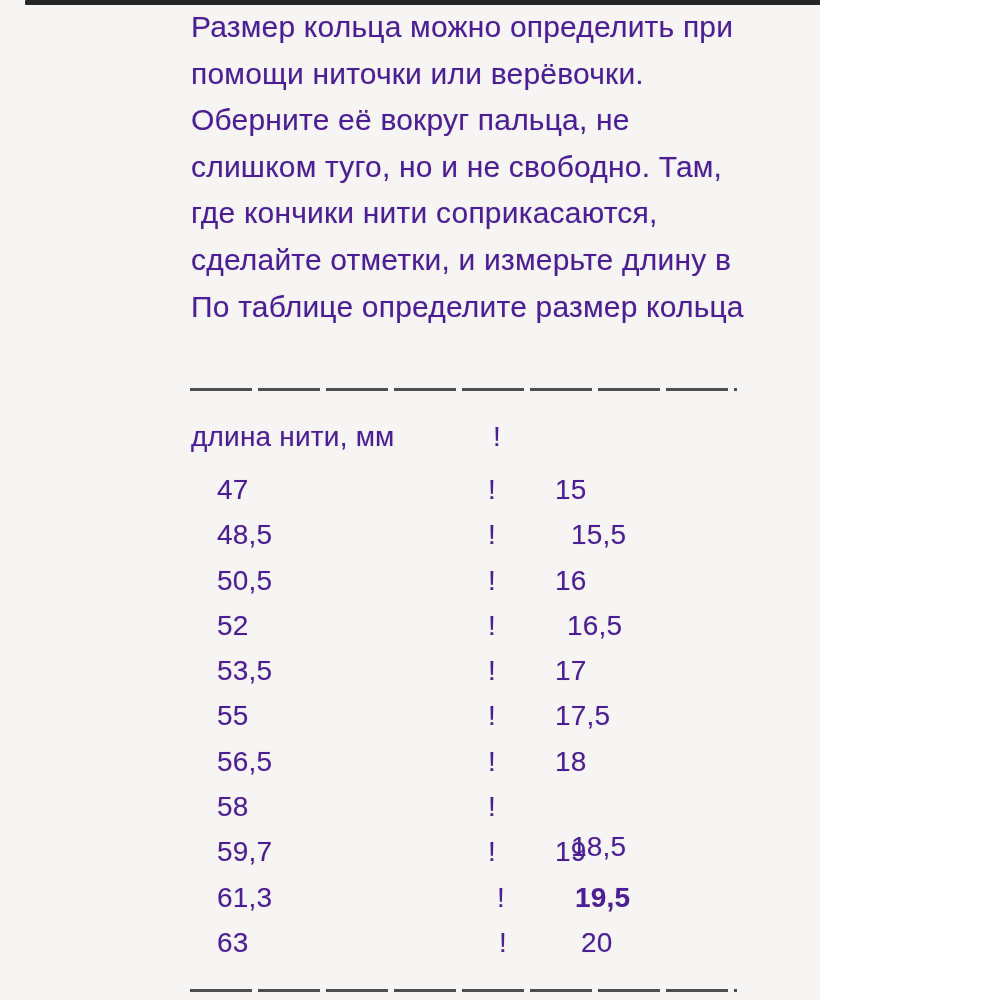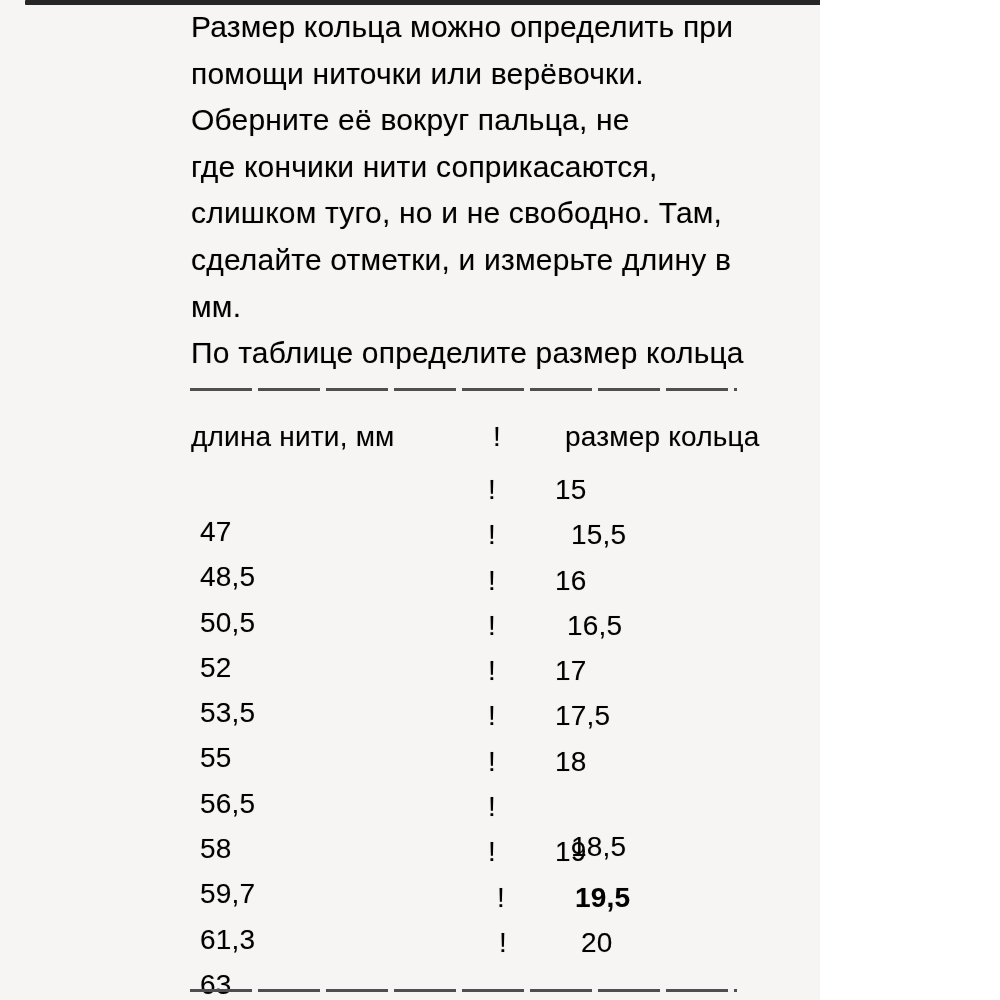--- a/index.html
+++ b/index.html
@@ -2,21 +2,21 @@
 <html><head>
 <meta charset="utf-8">
 <style>
   html,body{margin:0;padding:0;}
   .page{
     position:relative;
     width:820px;height:1000px;
     background:#f6f5f3;
     overflow:hidden;
     font-family:"Liberation Sans", sans-serif;
-    color:#000000;
+    color:#4c1d95;
   }
   
   .topbar{
     position:absolute;top:0;left:25px;width:953px;height:5px;
     background:#262626;border-radius:1px;
   }
   .paragraph{
     position:absolute;left:191px;top:4px;width:640px;
     font-size:30px;line-height:46.6px;letter-spacing:.2px;
     text-shadow:0 0 1px rgba(73,73,75,.35);
@@ -32,21 +32,21 @@
     position:absolute;left:191px;top:421px;width:640px;
     font-size:28px;letter-spacing:.2px;
     text-shadow:0 0 1px rgba(73,73,75,.35);
   }
   .trow{position:relative;height:45.3px;}
   .trow.header{height:53px;}
   .trow span{position:absolute;white-space:nowrap;}
   .trow.header .c1{left:0;}
   .trow.header .sep{left:302px;}
   .trow.header .c2{left:374px;}
-  .trow.data .c1{left:9px;margin-top:42px;}
+  .trow.data .c1{left:26px;}
   .trow.data .sep{left:297px;}
   .trow.data .c2{left:364px;}
   
   .trow.data:nth-child(2) .c2{left:372px;margin-left:8px;}
   .trow.data:nth-child(4) .c2{left:376px;}
   .trow.data:nth-child(8) .c2{left:380px;margin-top:40px;}
   .trow.data:nth-child(10) .sep{left:306px;}
   .trow.data:nth-child(10) .c2{left:384px;font-weight:bold;}
   .trow.data:nth-child(11) .sep{left:308px;}
   .trow.data:nth-child(11) .c2{left:390px;}
@@ -54,34 +54,32 @@
 </head>
 <body>
 
 <div class="page">
   <div class="topbar"></div>
 
   <div class="paragraph">
       <div class="pline">Размер кольца можно определить при</div>
       <div class="pline">помощи ниточки или верёвочки.</div>
       <div class="pline">Оберните её вокруг пальца, не</div>
+      <div class="pline">слишком туго, но и не свободно. Там,</div>
       <div class="pline">где кончики нити соприкасаются,</div>
-      <div class="pline">слишком туго, но и не свободно. Там,</div>
       <div class="pline">сделайте отметки, и измерьте длину в</div>
-      <div class="pline">мм.</div>
       <div class="pline">По таблице определите размер кольца</div>
     </div>
 
   <div class="divider top"></div>
 
   <div class="sizetable">
     <div class="trow header">
       <span class="c1">длина нити, мм</span>
       <span class="sep">!</span>
-      <span class="c2">размер кольца</span>
     </div>
     <div id="rows">
         <div class="trow data">
           <span class="c1">47</span>
           <span class="sep">!</span>
           <span class="c2">15</span>
         </div>
         <div class="trow data">
           <span class="c1">48,5</span>
           <span class="sep">!</span>

